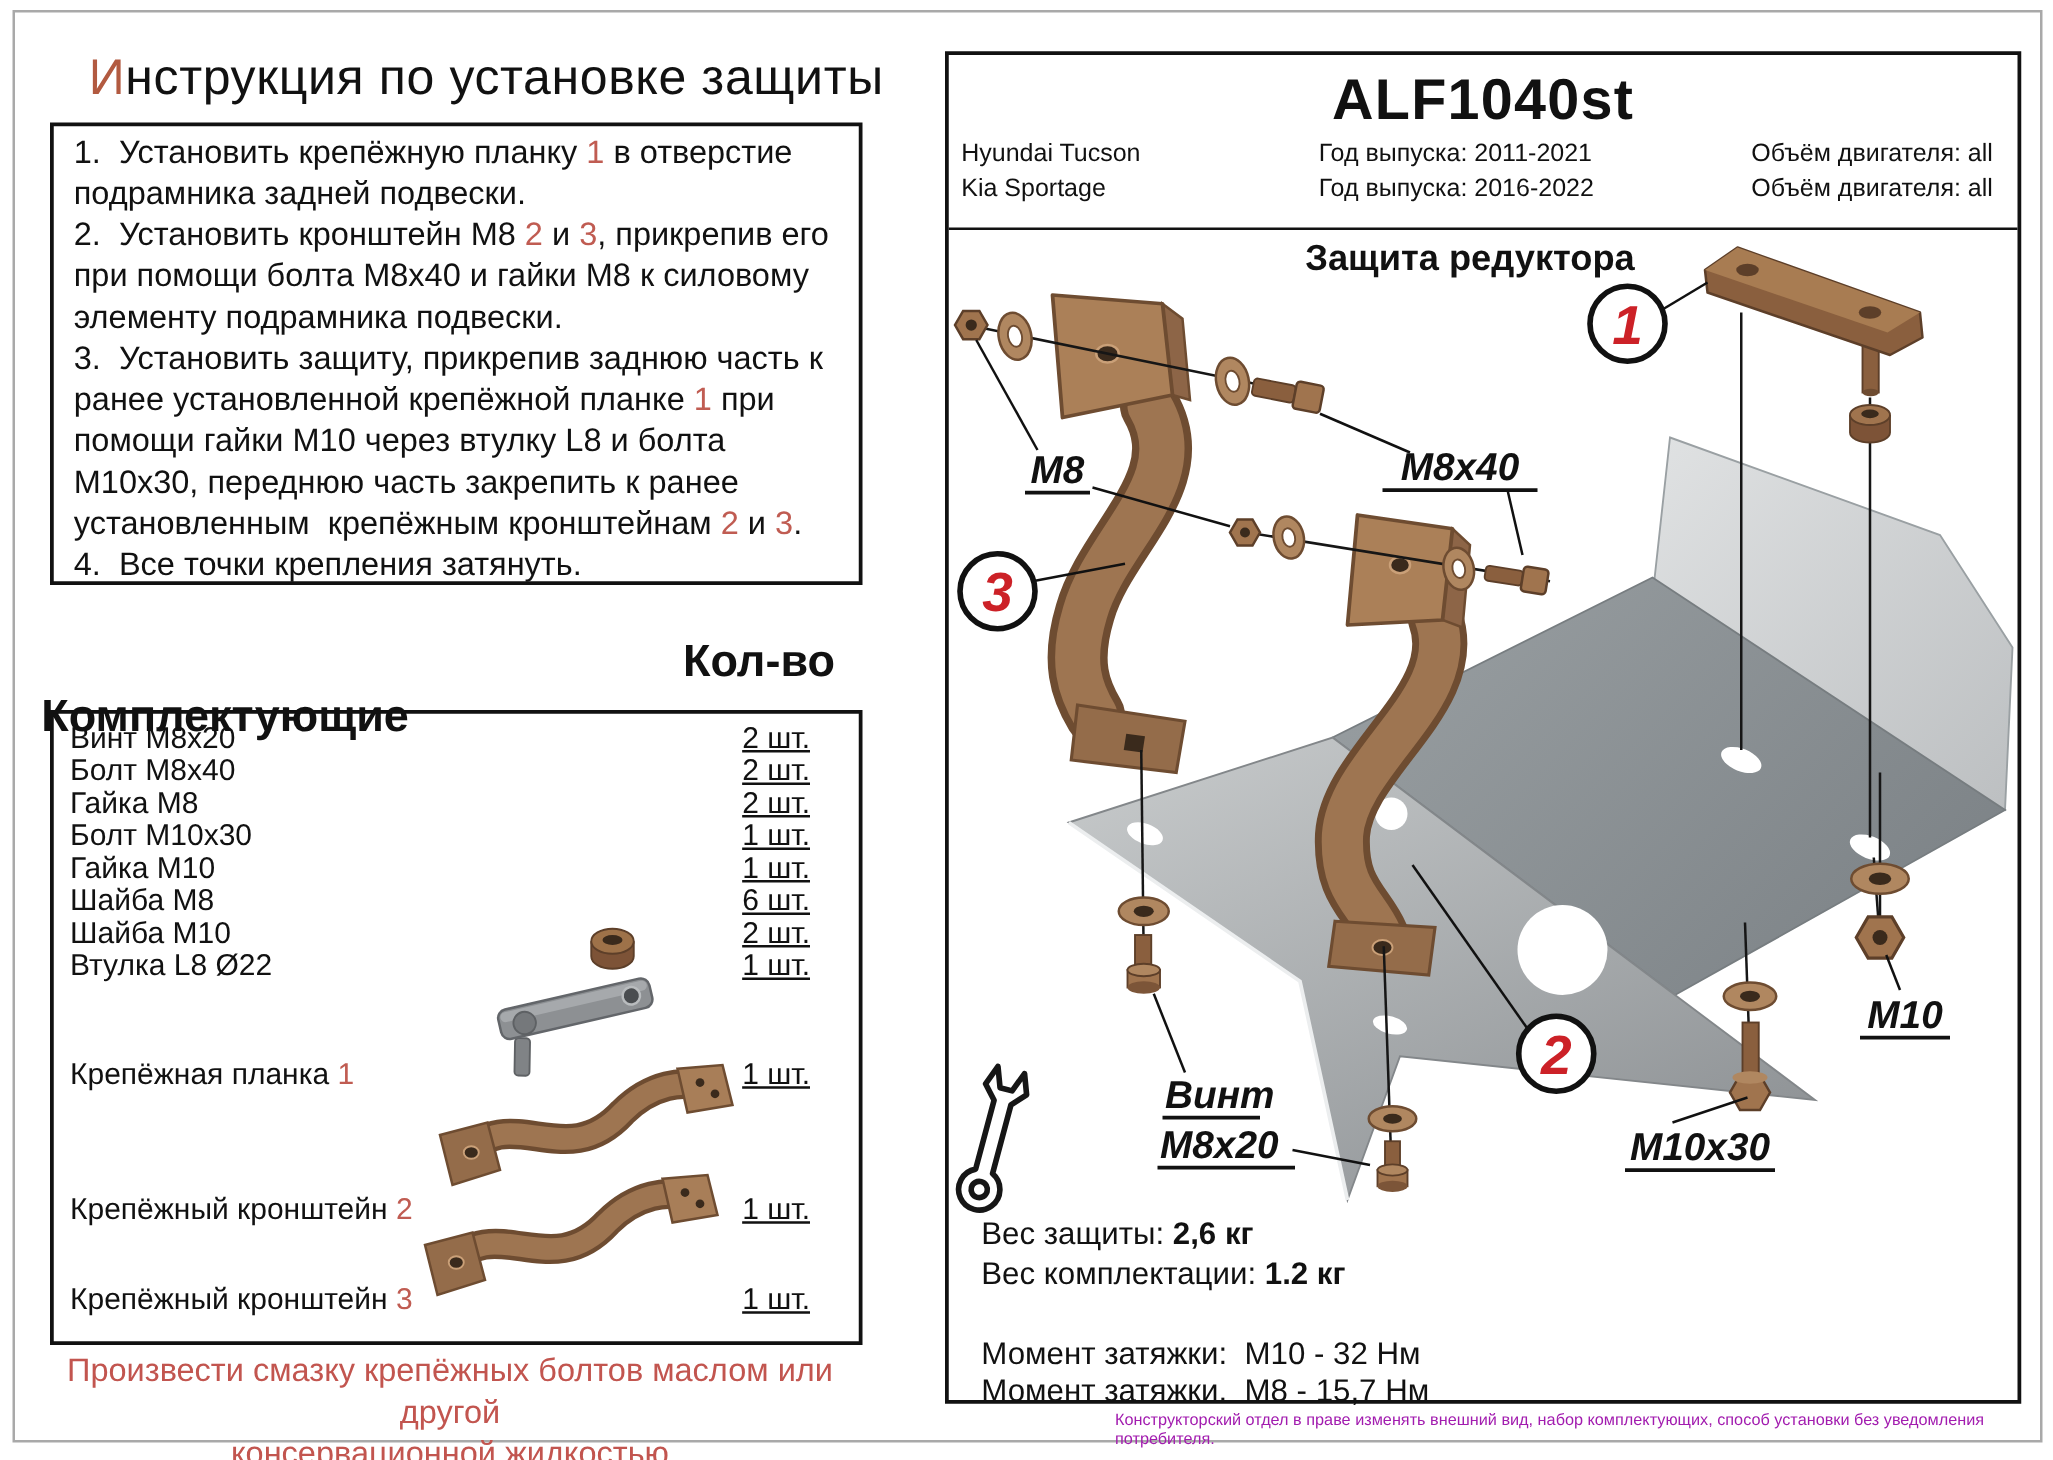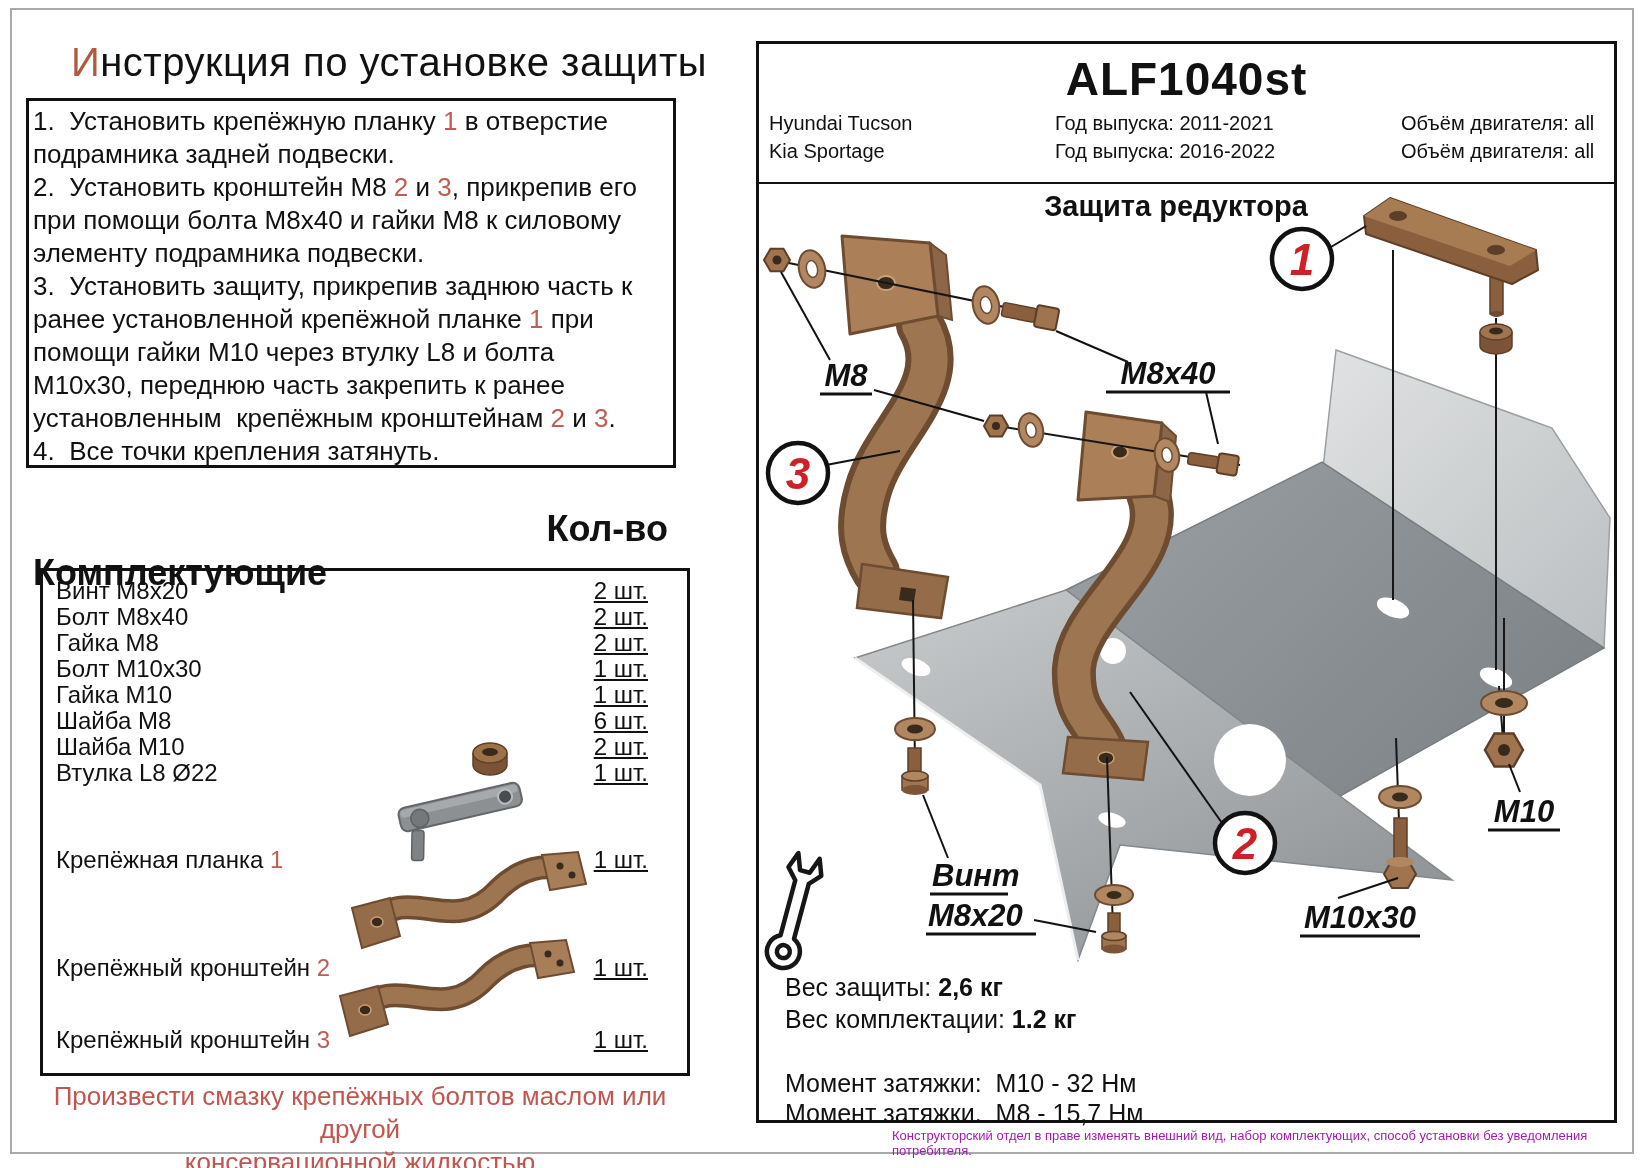--- a/index.html
+++ b/index.html
@@ -12,22 +12,22 @@
   body{width:1642px;height:1168px;position:relative;overflow:hidden;
        font-family:"Liberation Sans",sans-serif;color:#111;}
   .sheet{position:absolute;inset:0;}
   .outer-frame{position:absolute;left:10px;top:8px;width:1620px;height:1142px;
        border:2px solid #a9a9a9;pointer-events:none;}
 
   
   .main-title{position:absolute;left:35px;top:40px;font-size:40px;font-weight:400;
        letter-spacing:.5px;white-space:nowrap;margin-left:36px;}
   .main-title .cap{color:var(--accent-red);}
-  .instr-box{position:absolute;left:26px;top:98px;width:650px;height:370px;
-       border:3px solid #111;box-sizing:border-box;padding:4px 12px 0 4px;}
+  .instr-box{position:absolute;left:40px;top:98px;width:650px;height:370px;
+       border:3px solid #111;box-sizing:border-box;padding:4px 12px 0 16px;}
   .instr-text{font-size:26px;line-height:33px;white-space:pre-wrap;margin:0;}
   .red{color:var(--inline-red);}
   .comp-header{position:absolute;left:33px;top:508px;width:657px;height:44px;}
   .comp-header .left{position:absolute;left:0;top:0;font-size:36px;font-weight:700;margin-top:44px;}
   .comp-header .right{position:absolute;right:22px;top:0;font-size:36px;font-weight:700;}
   .table-box{position:absolute;left:40px;top:568px;width:650px;height:508px;
        border:3px solid #111;box-sizing:border-box;}
   .trow{position:absolute;left:13px;right:13px;height:26px;font-size:24px;line-height:26px;}
   .trow .qty{position:absolute;right:26px;top:0;text-decoration:underline;}
   .parts-art{position:absolute;left:0;top:0;width:644px;height:498px;pointer-events:none;}

